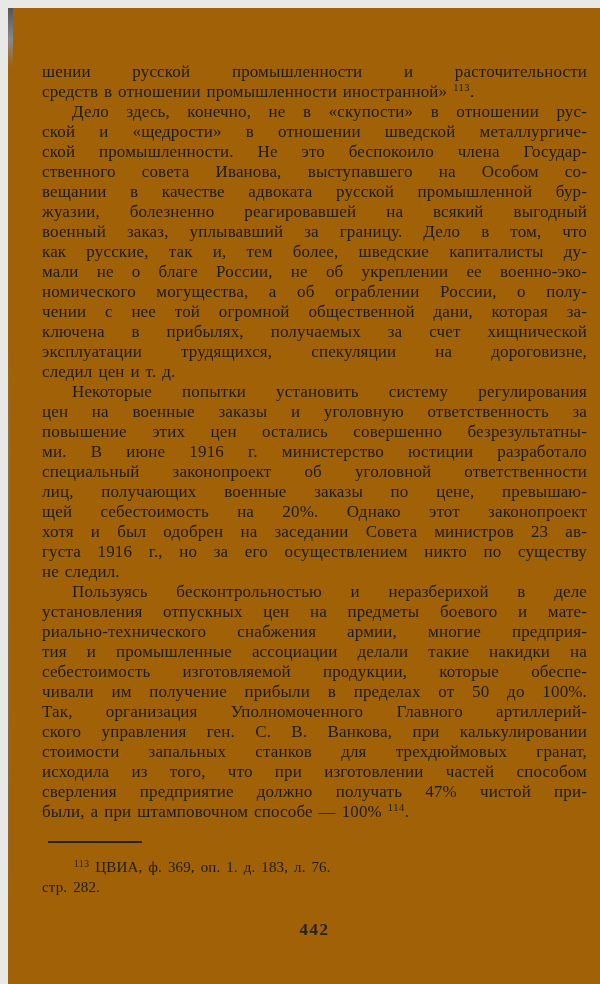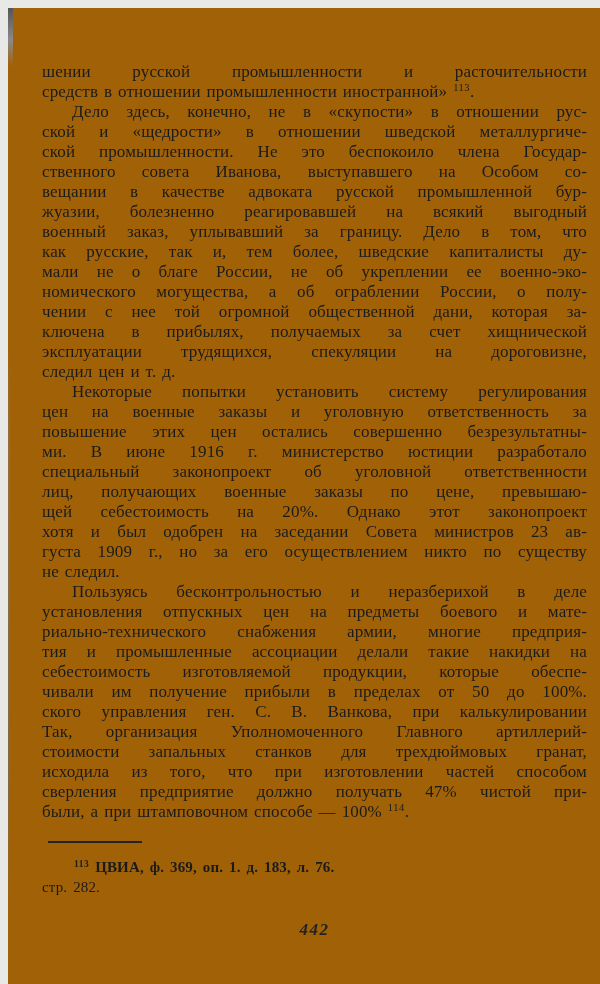--- a/index.html
+++ b/index.html
@@ -46,32 +46,31 @@
     background: #232323;
   }
   .footnote-block {
     position: absolute;
     left: 34px;
     top: 850px;
     width: 545px;
   }
   .footnote-block .para { font-size: 15px; line-height: 19.5px; word-spacing: 2px; }
   .footnote-block .line { height: 19.5px; }
-  .footnote-block .line.indent { text-indent: 32px; font-weight: bold; }
+  .footnote-block .line.indent { text-indent: 32px; }
   .footnote-block sup { font-size: 9.5px; vertical-align: 5px; }
 
   
   .page-number {
     position: absolute;
     left: 34px;
     top: 912px;
     width: 545px;
     text-align: center;
     font-size: 17px;
-    font-style: italic;
     font-weight: bold;
     letter-spacing: 1.5px;
     color: #222;
   }
 
   
   .edge-top {
     position: absolute;
     left: 0; top: 0;
     width: 5px; height: 58px;
@@ -118,32 +117,32 @@
       </div>
       <div class="para">
         <div class="line indent">Некоторые попытки установить систему регулирования</div>
         <div class="line">цен на военные заказы и уголовную ответственность за</div>
         <div class="line">повышение этих цен остались совершенно безрезультатны-</div>
         <div class="line">ми. В июне 1916 г. министерство юстиции разработало</div>
         <div class="line">специальный законопроект об уголовной ответственности</div>
         <div class="line">лиц, получающих военные заказы по цене, превышаю-</div>
         <div class="line">щей себестоимость на 20%. Однако этот законопроект</div>
         <div class="line">хотя и был одобрен на заседании Совета министров 23 ав-</div>
-        <div class="line">густа 1909 г., но за его осуществлением никто по существу</div>
+        <div class="line">густа 1916 г., но за его осуществлением никто по существу</div>
         <div class="line last">не следил.</div>
       </div>
       <div class="para">
         <div class="line indent">Пользуясь бесконтрольностью и неразберихой в деле</div>
         <div class="line">установления отпускных цен на предметы боевого и мате-</div>
         <div class="line">риально-технического снабжения армии, многие предприя-</div>
         <div class="line">тия и промышленные ассоциации делали такие накидки на</div>
         <div class="line">себестоимость изготовляемой продукции, которые обеспе-</div>
         <div class="line">чивали им получение прибыли в пределах от 50 до 100%.</div>
+        <div class="line">Так, организация Уполномоченного Главного артиллерий-</div>
         <div class="line">ского управления ген. С. В. Ванкова, при калькулировании</div>
-        <div class="line">Так, организация Уполномоченного Главного артиллерий-</div>
         <div class="line">стоимости запальных станков для трехдюймовых гранат,</div>
         <div class="line">исходила из того, что при изготовлении частей способом</div>
         <div class="line">сверления предприятие должно получать 47% чистой при-</div>
         <div class="line last">были, а при штамповочном способе — 100% <sup>114</sup>.</div>
       </div>
     </div>
 
   <div class="footnote-rule"></div>
   <div class="footnote-block">
       <div class="para">

